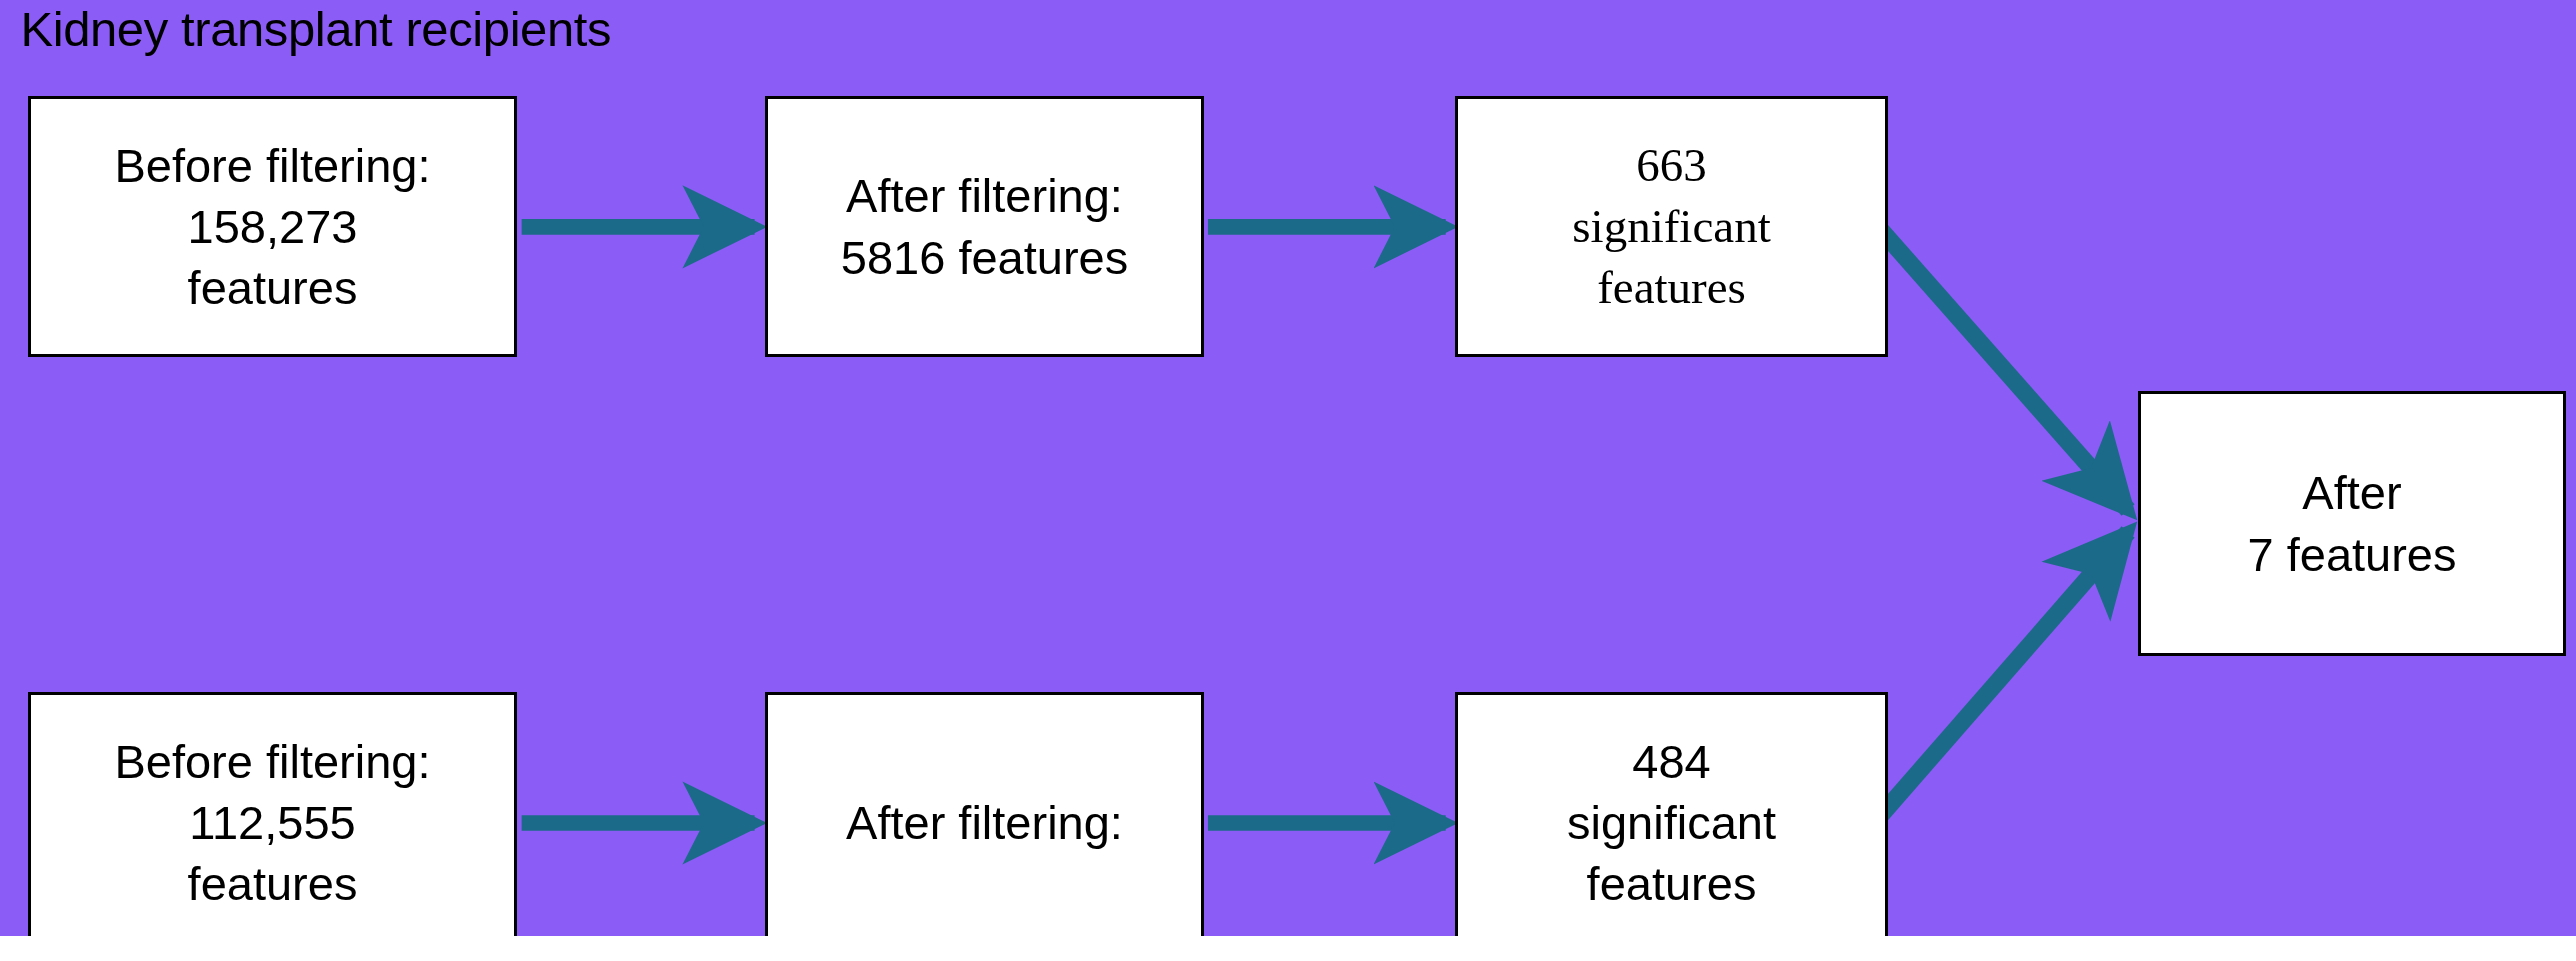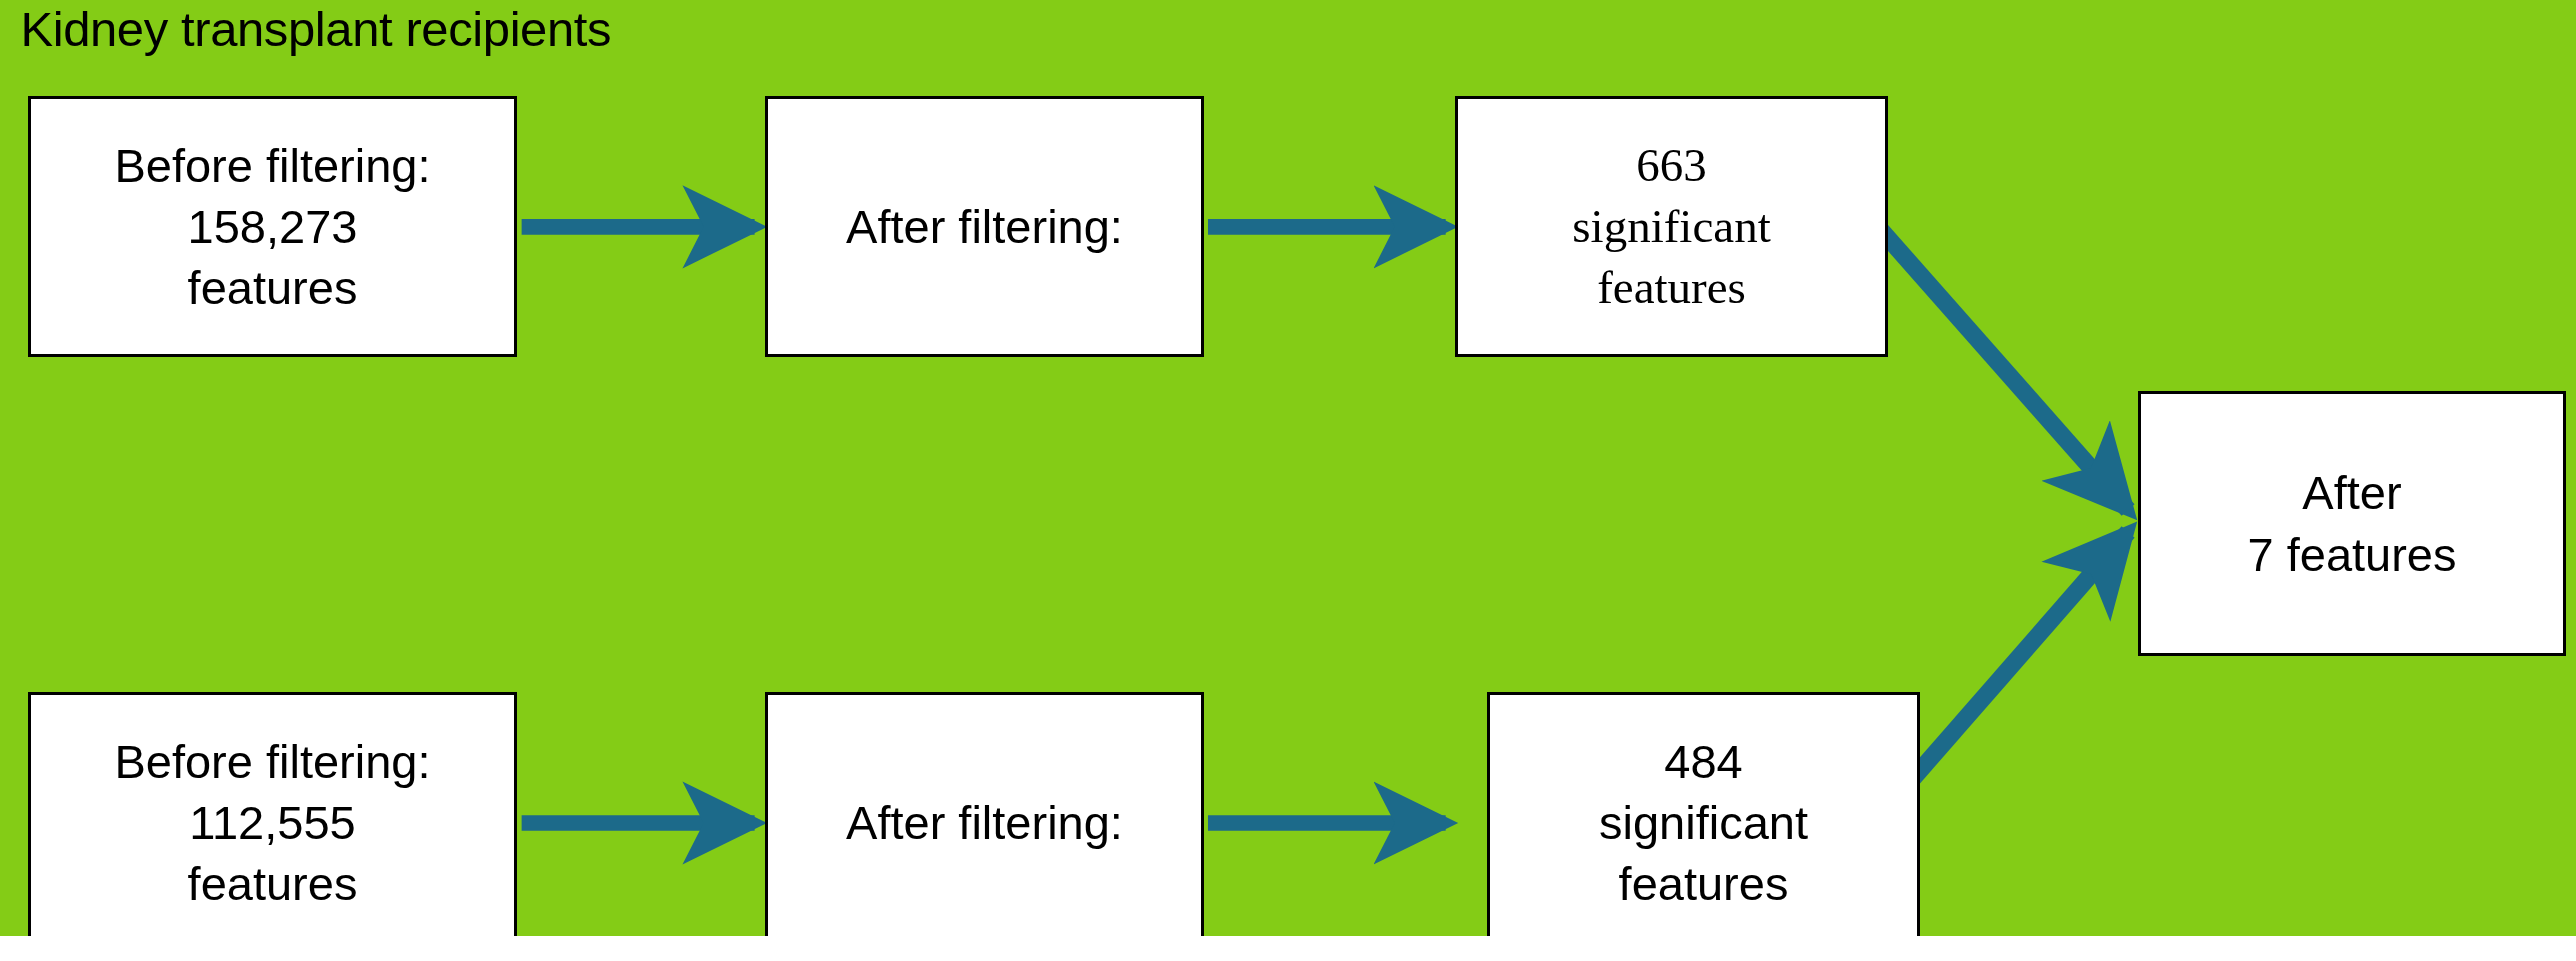--- a/index.html
+++ b/index.html
@@ -9,21 +9,21 @@
     background: #ffffff;
   }
   body {
     font-family: "Liberation Sans", sans-serif;
     color: #000000;
   }
   #canvas {
     position: relative;
     width: 2576px;
     height: 936px;
-    background: #84cc16;
+    background: #8b5cf6;
     overflow: hidden;
   }
   .section-title {
     position: absolute;
     font-size: 49px;
     line-height: 1.0;
     letter-spacing: -0.4px;
     color: #000000;
     white-space: nowrap;
     font-weight: 400;
@@ -58,21 +58,21 @@
   
   #title-kidney  { left: 20.4px;  top: 4.7px;   }
   #title-liver   { left: 20.4px;  top: 596px; }
 
   #node-kidney-before { left: 28px;   top: 96px; width: 489px; height: 261px; }
   #node-kidney-after  { left: 765px;  top: 96px; width: 439px; height: 261px; }
   #node-kidney-sig    { left: 1455px; top: 96px; width: 433px; height: 261px; font-family: Liberation Serif, serif; }
 
   #node-liver-before  { left: 28px;   top: 692px; width: 489px; height: 261px; }
   #node-liver-after   { left: 765px;  top: 692px; width: 439px; height: 261px; }
-  #node-liver-sig     { left: 1455px; top: 692px; width: 433px; height: 261px; margin-left: 32px; }
+  #node-liver-sig     { left: 1455px; top: 692px; width: 433px; height: 261px; }
 
   #node-final         { left: 2138px; top: 391px; width: 428px; height: 265px; }
 </style>
 </head>
 <body>
 
 <div id="canvas">
 
   <div class="section-title" id="title-kidney">Kidney transplant recipients</div>
 
@@ -98,20 +98,21 @@
   </svg>
 
   <div class="node" id="node-kidney-before">
     <span class="line">Before filtering:</span>
     <span class="line">158,273</span>
     <span class="line">features</span>
   </div>
 
   <div class="node" id="node-kidney-after">
     <span class="line">After filtering:</span>
+    <span class="line">5816 features</span>
   </div>
 
   <div class="node" id="node-kidney-sig">
     <span class="line">663</span>
     <span class="line">significant</span>
     <span class="line">features</span>
   </div>
 
   <div class="node" id="node-liver-before">
     <span class="line">Before filtering:</span>

